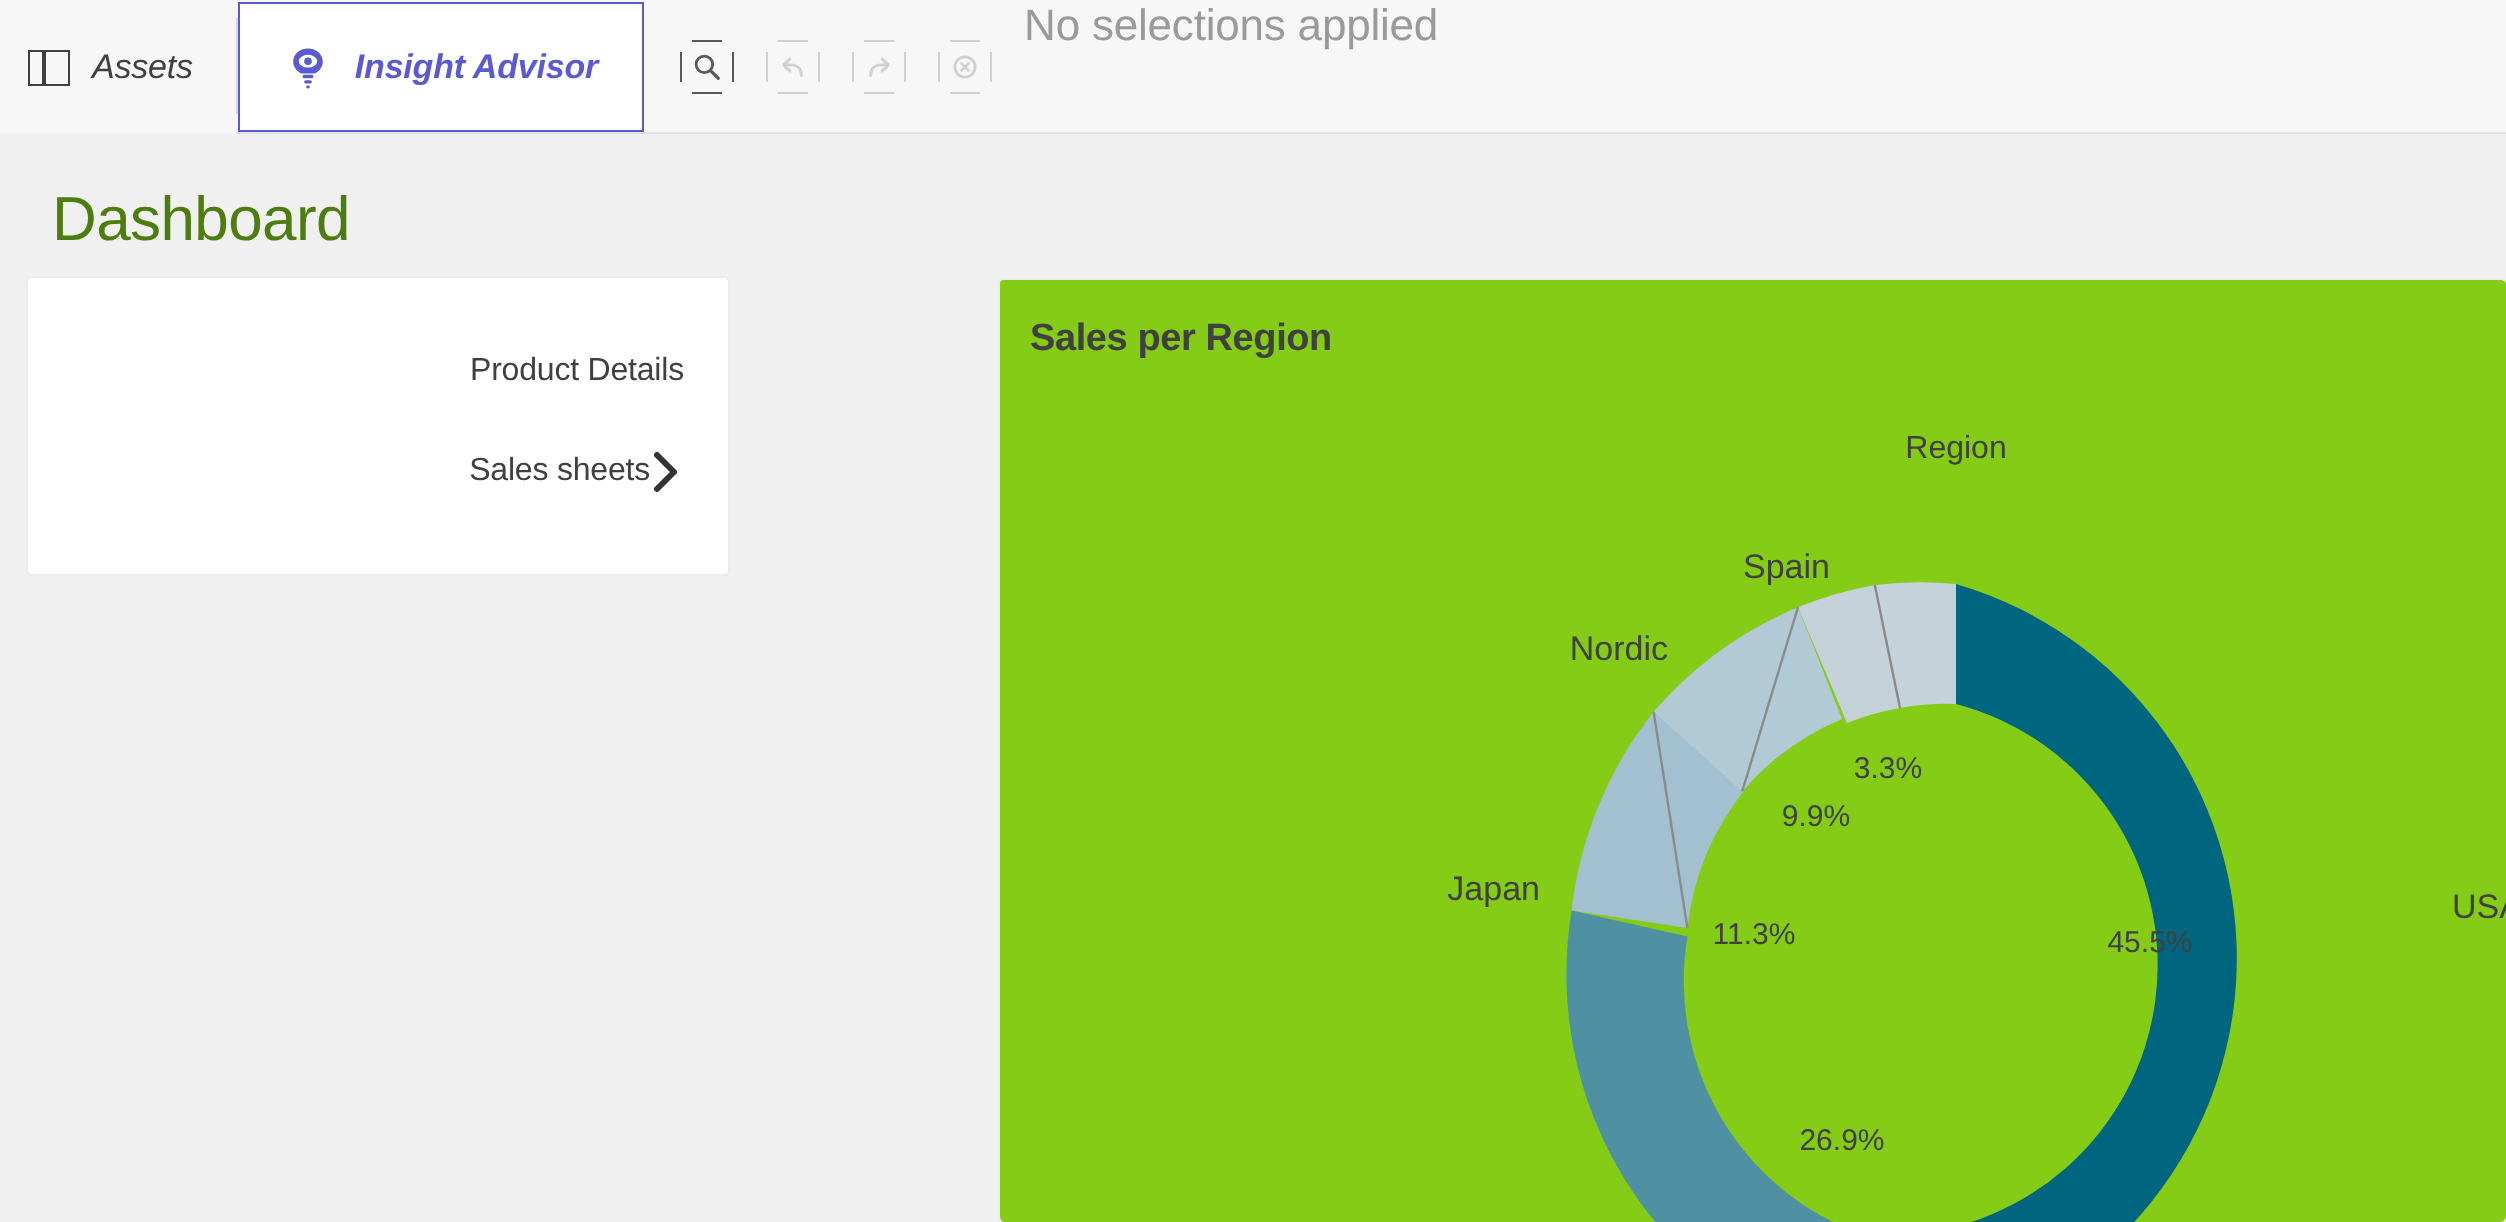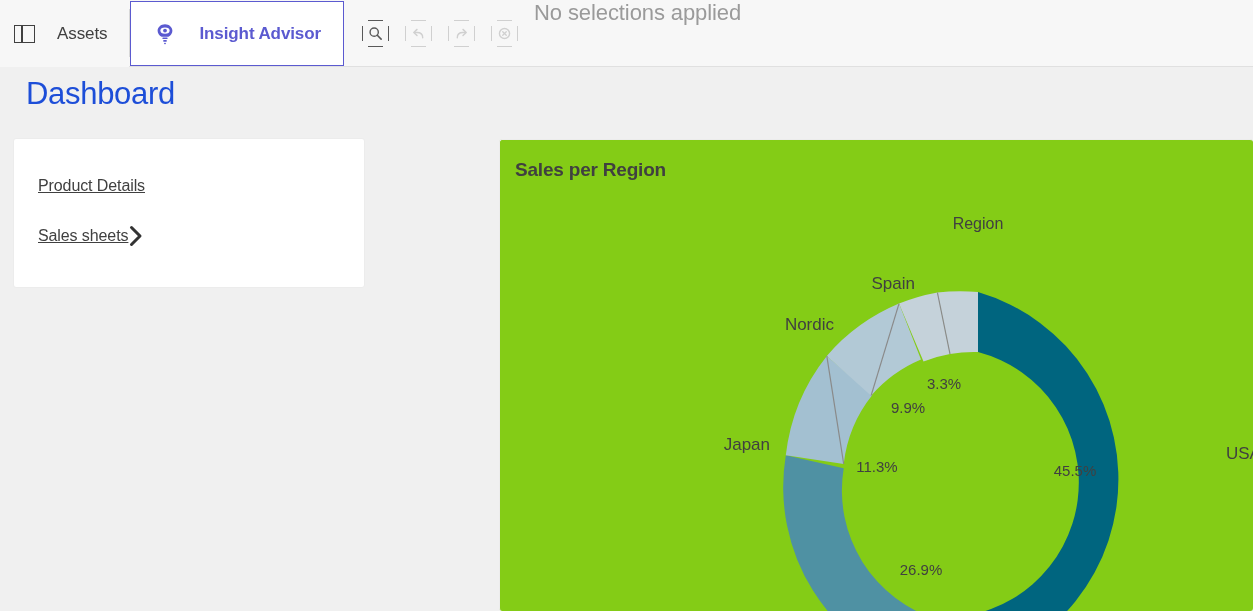--- a/index.html
+++ b/index.html
@@ -18,26 +18,27 @@
     top: 0; left: 0;
     width: 1253px; height: 67px;
     background: #f7f7f7;
     border-bottom: 1px solid #e0e0e0;
     display: flex;
     align-items: stretch;
   }
   .tab {
     display: flex;
     align-items: center;
-    gap: 22px;
+    gap: 11px;
     padding: 0 22px;
     height: 67px;
     cursor: pointer;
     position: relative;
     background: #f7f7f7;
+    font-style: italic;
   }
   .tab-assets { padding-left: 14px; padding-right: 22px; }
   .tab-assets .tab-label {
     font-size: 17px;
     color: #404040;
     letter-spacing: -0.1px;
   }
   .tab-divider {
     width: 1px;
     background: #d8d8d8;
@@ -114,23 +115,23 @@
     margin-left: 16px;
     font-size: 22px;
     color: #9a9a9a;
     letter-spacing: -0.1px;
     white-space: nowrap;
   }
 
   
   .page-title {
     position: absolute;
-    top: 76px; left: 26px;
+    top: 92px; left: 26px;
     font-size: 31px;
-    color: #1d4ed8;
+    color: #4d7c0f;
     letter-spacing: -0.3px;
   }
 
   .left-col {
     position: absolute;
     top: 67px; left: 0;
     width: 498px; height: 544px;
     background: #f0f0f0;
   }
   .right-col {
@@ -151,22 +152,21 @@
   }
   .nav-item {
     height: 50px;
     display: flex;
     align-items: center;
     padding: 0 22px 0 24px;
     cursor: pointer;
     font-size: 16px;
     color: #404040;
     letter-spacing: -0.1px;
-    justify-content: flex-start;
-    text-decoration: underline;
+    justify-content: flex-end;
   }
   .chevron {
     color: #333;
     font-size: 20px;
     font-weight: bold;
     line-height: 1;
   }
   .chevron svg { display: block; }
 
   .chart-card {

